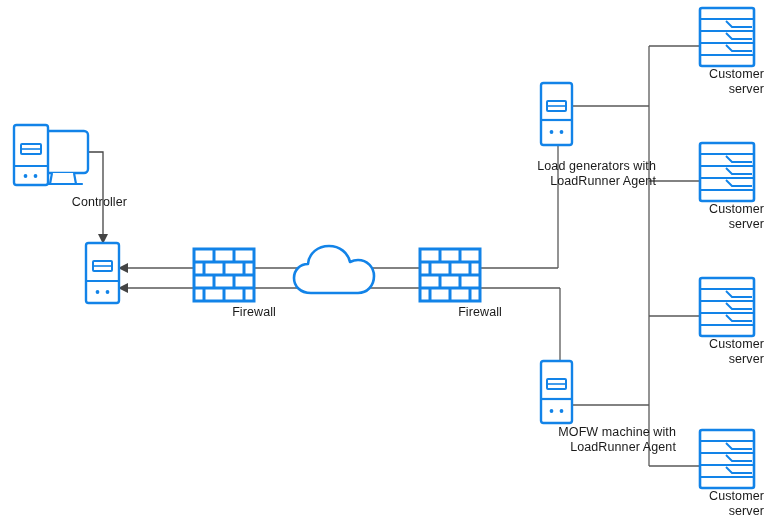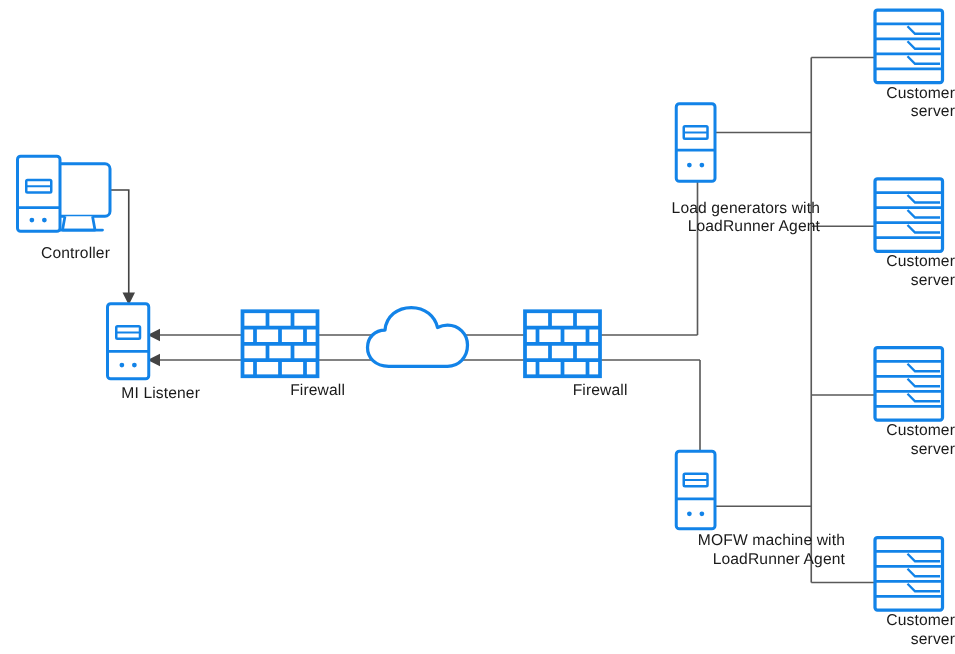--- a/index.html
+++ b/index.html
@@ -25,21 +25,21 @@
   .node-label {
     position: absolute;
     font-family: "Liberation Sans", sans-serif;
     font-size: 12.5px;
     color: #1a1a1a;
     text-align: right;
     line-height: 15px;
     white-space: pre-line;
     letter-spacing: 0.1px;
   }
-  .lbl-controller   { left: 0px;   top: 195px; width: 88px; }
+  .lbl-controller   { left: 0px;   top: 195px; width: 88px; padding-left: 39px; }
   .lbl-milistener   { left: 46px;  top: 307px; width: 114px; }
   .lbl-fw-left      { left: 170px; top: 305px; width: 106px; }
   .lbl-fw-right     { left: 396px; top: 305px; width: 106px; }
   .lbl-loadgen      { left: 456px; top: 147px; width: 200px; margin-top: 12px; }
   .lbl-mofw         { left: 476px; top: 425px; width: 200px; }
   .lbl-cs1          { left: 672px; top: 67px;  width: 92px; }
   .lbl-cs2          { left: 672px; top: 202px; width: 92px; }
   .lbl-cs3          { left: 672px; top: 337px; width: 92px; }
   .lbl-cs4          { left: 672px; top: 489px; width: 92px; }
 </style>
@@ -218,21 +218,20 @@
       <line x1="700" y1="465" x2="754" y2="465" stroke="#1283e8" stroke-width="2.2"></line>
       <line x1="700" y1="477" x2="754" y2="477" stroke="#1283e8" stroke-width="2.2"></line>
       <path d="M726,443 L732,449 L752,449" fill="none" stroke="#1283e8" stroke-width="1.9"></path>
       <path d="M726,455 L732,461 L752,461" fill="none" stroke="#1283e8" stroke-width="1.9"></path>
       <path d="M726,467 L732,473 L752,473" fill="none" stroke="#1283e8" stroke-width="1.9"></path>
     </g>
   </svg>
 
   <div class="node-label lbl-controller">Controller</div>
 
-  <div class="node-label lbl-milistener">MI Listener</div>
 
   <div class="node-label lbl-fw-left">Firewall</div>
 
   <div class="node-label lbl-fw-right">Firewall</div>
 
   <div class="node-label lbl-loadgen">Load generators with
 LoadRunner Agent</div>
 
   <div class="node-label lbl-mofw">MOFW machine with
 LoadRunner Agent</div>

